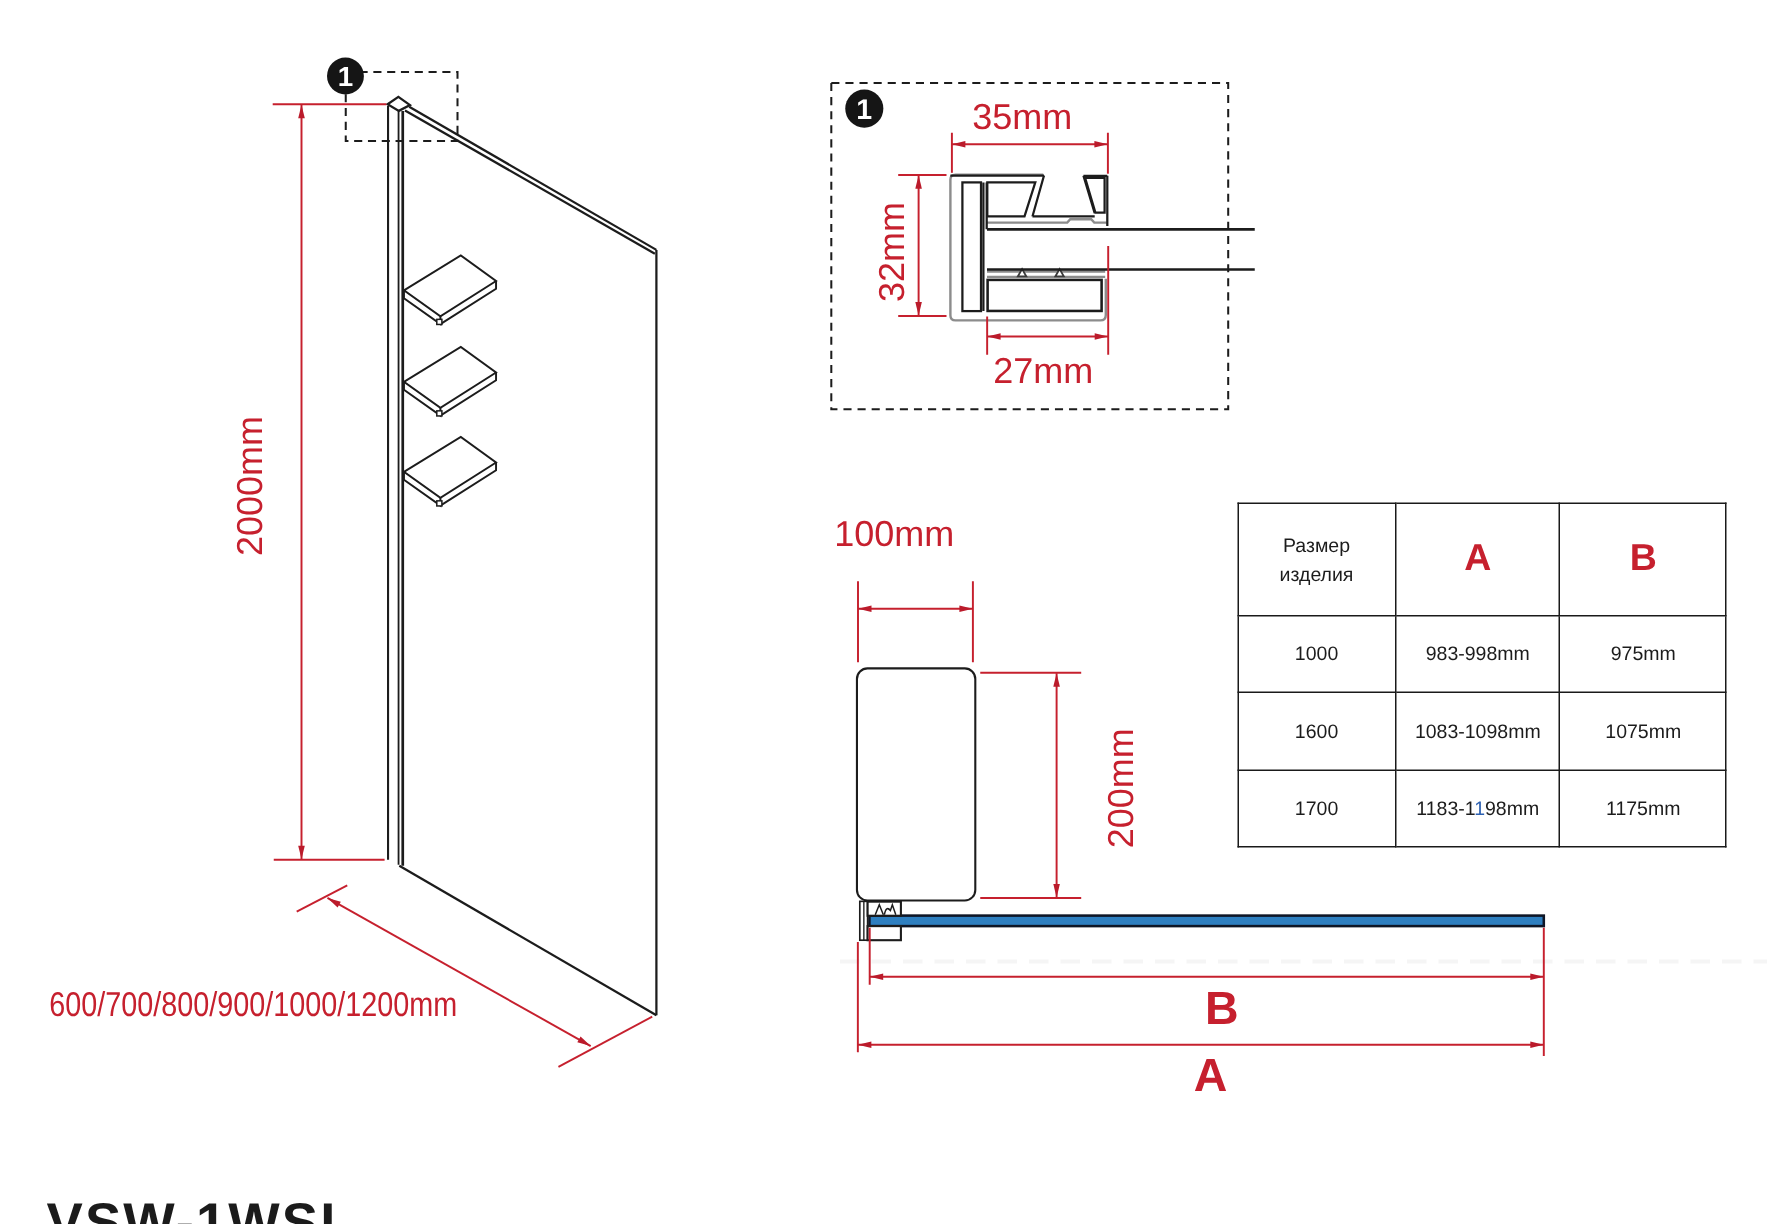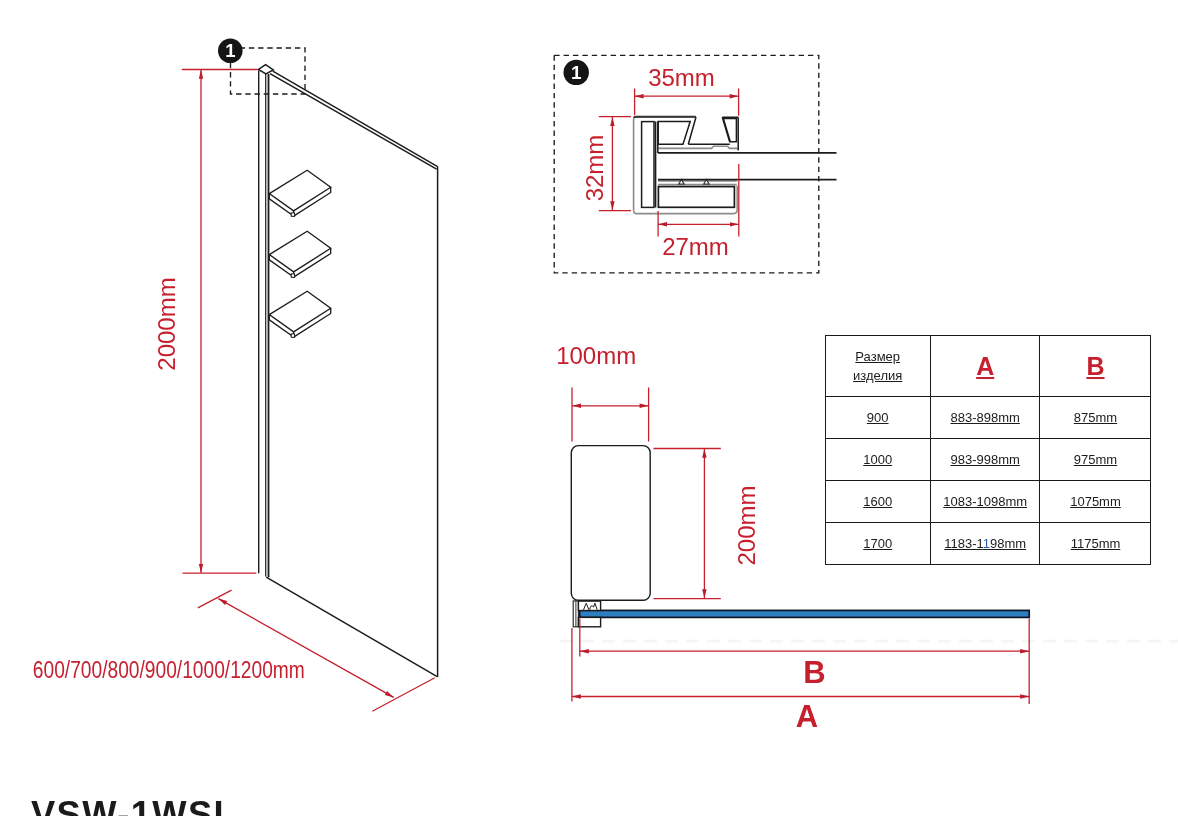--- a/index.html
+++ b/index.html
@@ -1,21 +1,21 @@
 <!DOCTYPE html>
 <html><head>
 <meta charset="utf-8">
 <style>
 html,body{margin:0;padding:0;background:#ffffff;}
 #canvas{position:relative;width:1178px;height:816px;background:#fff;overflow:hidden;
   font-family:"Liberation Sans",sans-serif;}
 #tbl{position:absolute;left:824.5px;top:335px;width:326px;height:230px;
   border-collapse:collapse;table-layout:fixed;font-family:"Liberation Sans",sans-serif;}
 #tbl td{border:1px solid #1a1a1a;text-align:center;vertical-align:middle;
-  font-size:13px;color:#1c1c1c;padding:0;text-decoration:underline;}
+  font-size:13px;color:#1c1c1c;padding:0;}
 #tbl .hd{font-size:25px;font-weight:bold;color:#c6202e;}
 #vsw{position:absolute;left:31px;top:794px;font-size:36.3px;font-weight:bold;
   letter-spacing:1.4px;color:#1b1b1b;}
 </style>
 </head>
 <body>
 <div id="canvas">
 <svg id="art" width="1178" height="816" viewBox="0 0 1178 816" style="position:absolute;left:0;top:0;">
 <defs>
 <marker id="ar" markerUnits="userSpaceOnUse" markerWidth="10" markerHeight="6" viewBox="0 0 10 6" refX="9.3" refY="3" orient="auto-start-reverse">
@@ -140,25 +140,20 @@
         <col style="width:109.6px">
         <col style="width:111px">
       </colgroup>
 <tbody>
         <tr style="height:39.5px">
   <td style="font-size:13px;line-height:19px">Размер<br>изделия</td>
   <td class="hd">A</td>
   <td class="hd">B</td>
 </tr>
 <tr style="height:27.2px">
-          <td>900</td>
-          <td>883-898mm</td>
-          <td>875mm</td>
-        </tr>
-<tr style="height:27.2px">
           <td>1000</td>
           <td>983-998mm</td>
           <td>975mm</td>
         </tr>
 <tr style="height:27.2px">
           <td>1600</td>
           <td>1083-1098mm</td>
           <td>1075mm</td>
         </tr>
 <tr style="height:27.2px">

